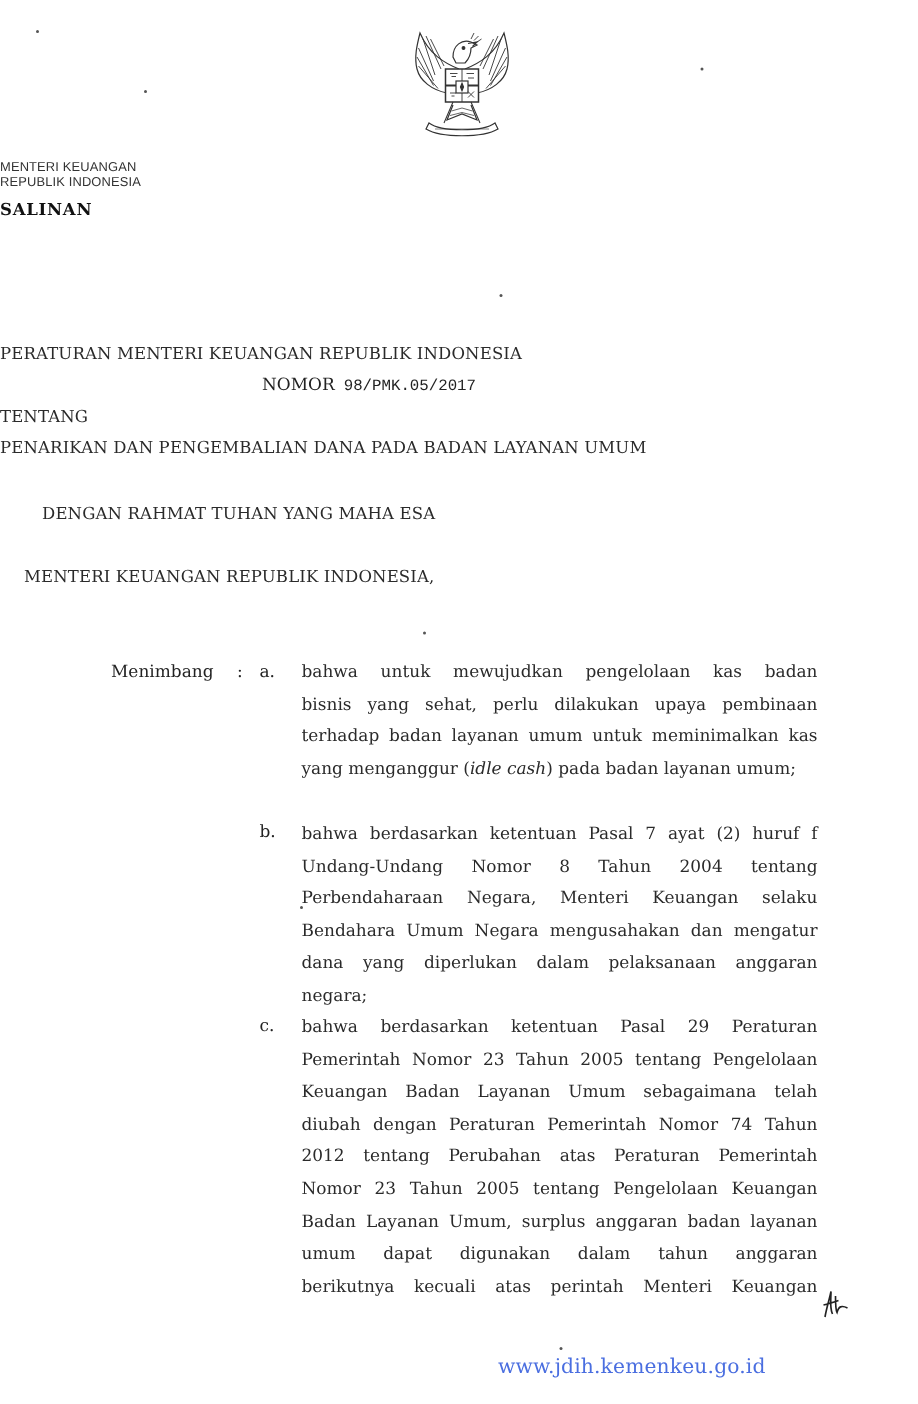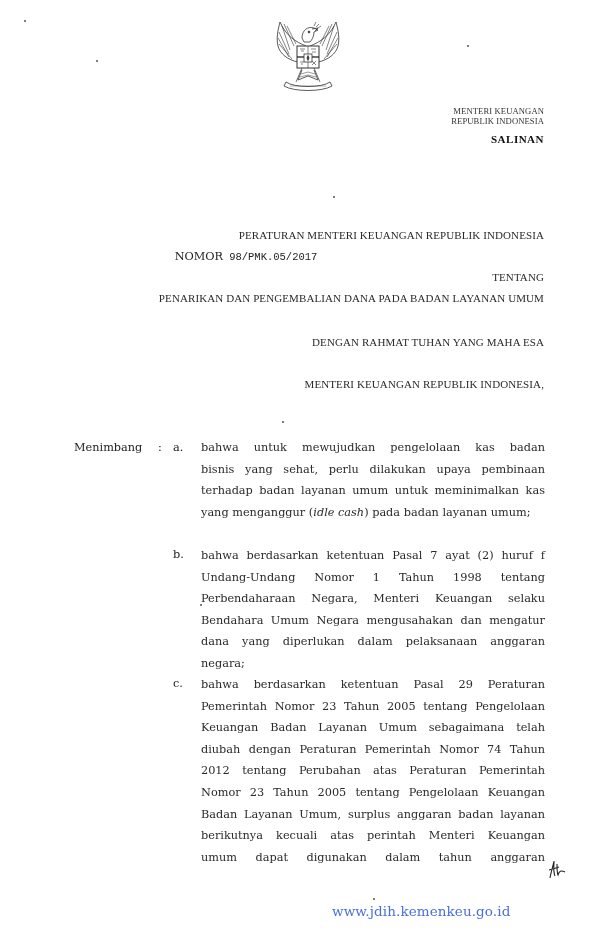--- a/index.html
+++ b/index.html
@@ -1,34 +1,34 @@
 <!DOCTYPE html>
 <html><head>
 <meta charset="utf-8">
 <style>
   html, body { margin: 0; padding: 0; background: #ffffff; }
   body { width: 612px; height: 936px; position: relative; overflow: hidden; color: #222; }
   .serif { font-family: "DejaVu Serif", "Liberation Serif", serif; }
   .sans { font-family: "Liberation Sans", "DejaVu Sans", sans-serif; }
   .abs { position: absolute; }
-  .center { left: 0; width: 544px; text-align: right; font-family: Liberation Serif, serif; }
+  .center { left: 0; width: 544px; text-align: left; }
 
   .emblem { left: 268px; top: 16px; width: 80px; height: 82px; }
   .issuer { top: 106px; font-size: 8.6px; line-height: 10px; letter-spacing: 0.1px; color: #333; }
   .salinan { top: 133px; font-size: 11px; font-weight: bold; letter-spacing: 0.5px; color: #111; }
 
   .title { font-size: 11px; color: #2a2a2a; letter-spacing: 0.1px; }
   .t1 { top: 229px; }
   .nomor { top: 250px; left: 0; width: 492px; text-align: center; font-size: 11.3px; }
   .nomor .lbl { font-family: "DejaVu Serif", serif; }
   .nomor .val { font-family: "Liberation Mono", monospace; font-size: 10.5px; margin-left: 6px; }
   .t3 { top: 271px; }
   .t4 { top: 292px; }
-  .t5 { top: 336px; }
-  .t6 { top: 378px; }
+  .t5 { top: 336px; padding-left: 28px; }
+  .t6 { top: 378px; margin-left: 16px; }
 
   .consider-label { left: 74px; top: 441px; font-size: 11.3px; }
   .colon { left: 158px; top: 441px; font-size: 11.3px; }
   .item-marker { left: 173px; font-size: 11.3px; }
   .para { left: 201px; width: 344px; font-size: 11.3px; line-height: 21.6px; text-align: justify; color: #2a2a2a; }
   .para .line { display: block; text-align: justify; text-align-last: justify; height: 21.6px; white-space: nowrap; }
   .para .line.last { text-align-last: left; }
 
   .paraf { left: 545px; top: 858px; width: 22px; height: 22px; }
   .footer-link { left: 332px; top: 903px; font-size: 13.5px; color: #4a6ee0; letter-spacing: 0.1px; }
@@ -91,38 +91,38 @@
 <div class="abs serif para" style="top:437px">
   <span class="line">bahwa untuk mewujudkan pengelolaan kas badan</span>
   <span class="line">bisnis yang sehat, perlu dilakukan upaya pembinaan</span>
   <span class="line">terhadap badan layanan umum untuk meminimalkan kas</span>
   <span class="line last"><span>yang menganggur (</span><i>idle cash</i><span>) pada badan layanan umum;</span></span>
 </div>
 
 <div class="abs serif item-marker" style="top:548px">b.</div>
 <div class="abs serif para" style="top:545px">
   <span class="line">bahwa berdasarkan ketentuan Pasal 7 ayat (2) huruf f</span>
-  <span class="line">Undang-Undang Nomor 1 Tahun 1998 tentang</span>
+  <span class="line">Undang-Undang Nomor 8 Tahun 2004 tentang</span>
   <span class="line">Perbendaharaan Negara, Menteri Keuangan selaku</span>
   <span class="line">Bendahara Umum Negara mengusahakan dan mengatur</span>
   <span class="line">dana yang diperlukan dalam pelaksanaan anggaran</span>
   <span class="line last">negara;</span>
 </div>
 
 <div class="abs serif item-marker" style="top:677px">c.</div>
 <div class="abs serif para" style="top:674px">
   <span class="line">bahwa berdasarkan ketentuan Pasal 29 Peraturan</span>
   <span class="line">Pemerintah Nomor 23 Tahun 2005 tentang Pengelolaan</span>
   <span class="line">Keuangan Badan Layanan Umum sebagaimana telah</span>
   <span class="line">diubah dengan Peraturan Pemerintah Nomor 74 Tahun</span>
   <span class="line">2012 tentang Perubahan atas Peraturan Pemerintah</span>
   <span class="line">Nomor 23 Tahun 2005 tentang Pengelolaan Keuangan</span>
   <span class="line">Badan Layanan Umum, surplus anggaran badan layanan</span>
+  <span class="line">umum dapat digunakan dalam tahun anggaran</span>
   <span class="line">berikutnya kecuali atas perintah Menteri Keuangan</span>
-  <span class="line">umum dapat digunakan dalam tahun anggaran</span>
 </div>
 
 <div class="abs paraf">
   <svg width="22" height="22" viewBox="0 0 22 22" fill="none" stroke="#222" stroke-width="1.1">
     <path d="M5 20 C6 14 8 8 9 3 C9 8 8 14 10 18 M4 12 C8 11 11 10 14 9 M12 6 C12 11 12 15 13 17 C14 13 16 12 20 14"></path>
   </svg>
 </div>
 
 <a class="abs serif footer-link">www.jdih.kemenkeu.go.id</a>
 

